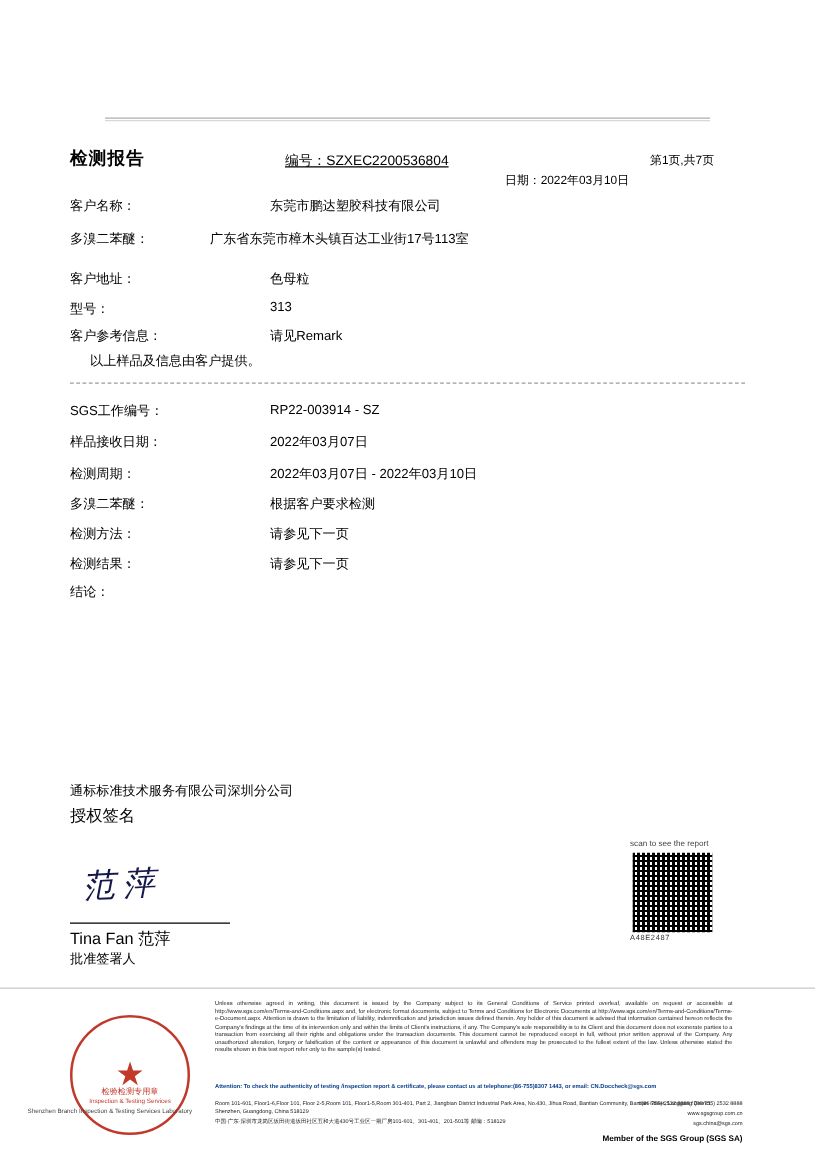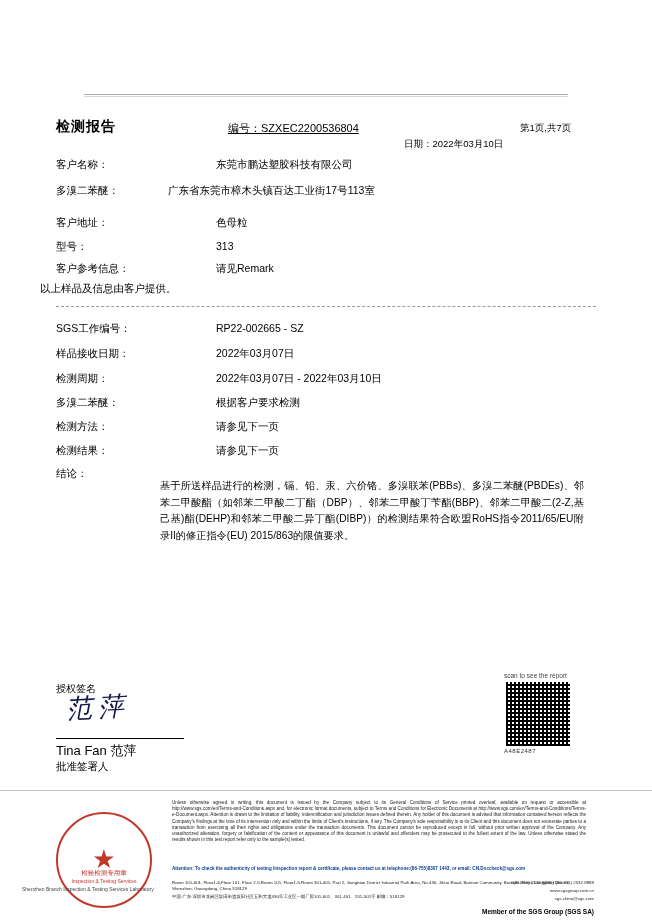--- a/index.html
+++ b/index.html
@@ -91,21 +91,21 @@
     white-space: nowrap;
   }
   .row .val {
     position: absolute;
     left: 160px;
     top: 0;
     white-space: nowrap;
   }
   .note {
     position: absolute;
-    left: 40px;
+    left: 72px;
     font-size: 10.5px;
     color: #000;
   }
   .divider {
     position: absolute;
     left: 56px;
     width: 540px;
     border-top: 1px dashed #9a9a9a;
     height: 0;
   }
@@ -130,23 +130,22 @@
     position: absolute;
     left: 56px;
     top: 626px;
     font-size: 10.5px;
     color: #000;
   }
   .signer-auth {
     position: absolute;
     left: 56px;
     top: 644px;
-    font-size: 10px;
-    color: #000;
-    margin-top: 38px;
+    font-size: 13px;
+    color: #000;
   }
   .sign-line {
     position: absolute;
     left: 56px;
     top: 738px;
     width: 128px;
     height: 1px;
     background: #000;
   }
   .signature {
@@ -334,21 +333,21 @@
   <div class="row" style="top:262px">
     <span class="lbl">客户参考信息：</span>
     <span class="val">请见Remark</span>
   </div>
   <div class="note" style="top:282px">以上样品及信息由客户提供。</div>
 
   <div class="divider" style="top:306px"></div>
 
   <div class="row" style="top:322px">
     <span class="lbl">SGS工作编号：</span>
-    <span class="val">RP22-002665 - SZ</span>
+    <span class="val">RP22-003914 - SZ</span>
   </div>
   <div class="row" style="top:347px">
     <span class="lbl">样品接收日期：</span>
     <span class="val">2022年03月07日</span>
   </div>
   <div class="row" style="top:372px">
     <span class="lbl">检测周期：</span>
     <span class="val">2022年03月07日 - 2022年03月10日</span>
   </div>
   <div class="row" style="top:396px">
@@ -358,22 +357,22 @@
   <div class="row" style="top:420px">
     <span class="lbl">检测方法：</span>
     <span class="val">请参见下一页</span>
   </div>
   <div class="row" style="top:444px">
     <span class="lbl">检测结果：</span>
     <span class="val">请参见下一页</span>
   </div>
 
   <div class="concl-label" style="top:467px">结论：</div>
-  <div class="concl-text" style="top:478px">基于所送样品进行的检测，镉、铅、汞、六价铬、多溴联苯(PBBs)、多溴二苯醚(PBDEs)、邻苯二甲酸酯（如邻苯二甲酸二丁酯（DBP）、邻苯二甲酸丁苄酯(BBP)、邻苯二甲酸二(2-Z,基己基)酯(DEHP)和邻苯二甲酸二异丁酯(DIBP)）的检测结果符合欧盟RoHS指令2011/65/EU附录II的修正指令(EU) 2015/863的限值要求。</div>
-
+
+  <div class="signer-company">通标标准技术服务有限公司深圳分公司</div>
   <div class="signer-auth">授权签名</div>
   <div class="signature">范萍</div>
   <div class="sign-line"></div>
   <div class="sign-name">Tina Fan 范萍</div>
   <div class="sign-role">批准签署人</div>
 
   <div class="qr-caption">scan to see the report</div>
   <div class="qr-box"></div>
   <div class="qr-id">A48E2487</div>
 

